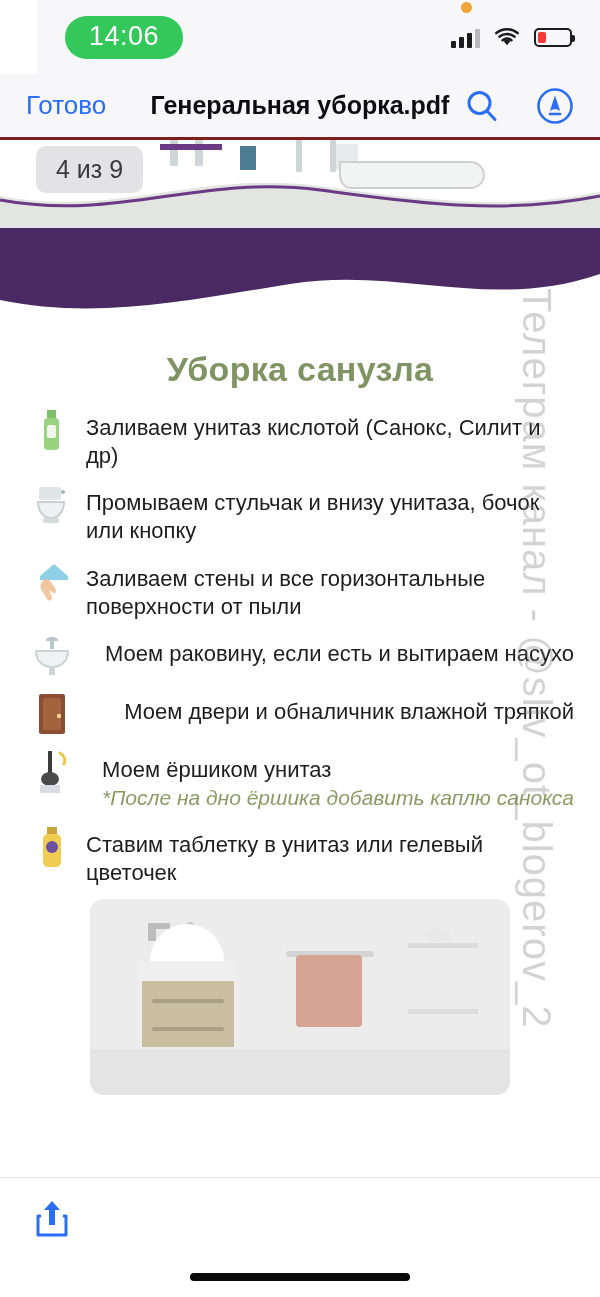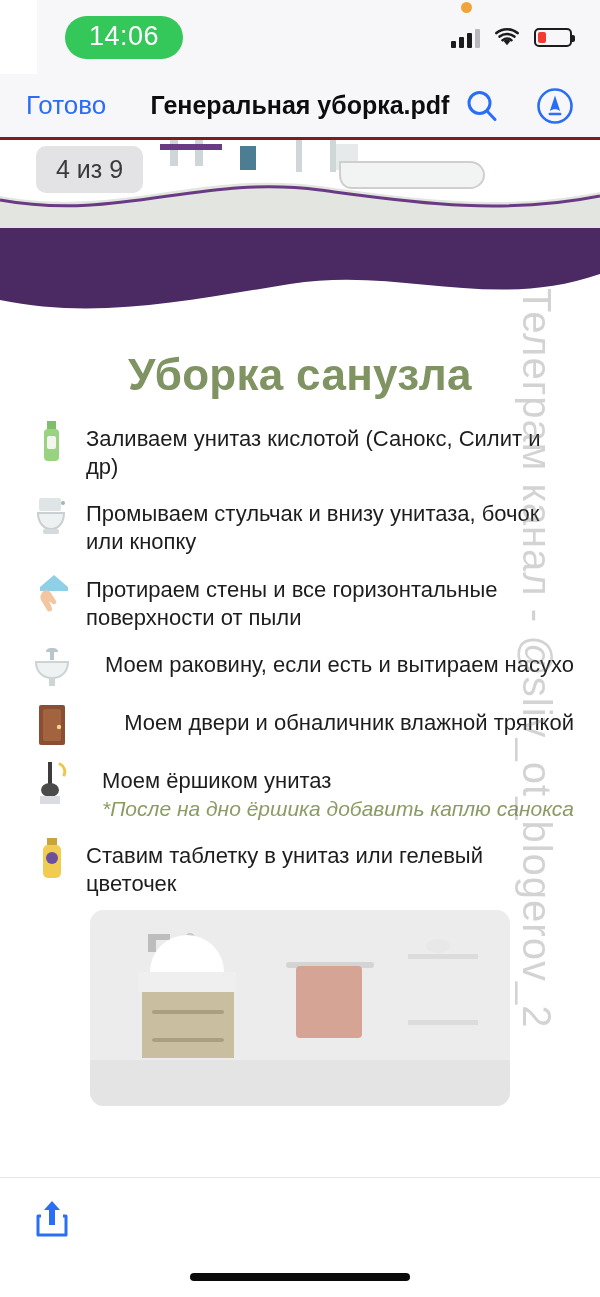--- a/index.html
+++ b/index.html
@@ -172,21 +172,21 @@
   .page {
     position: relative;
     background: #ffffff;
     height: 949px;
     overflow: hidden;
   }
   .wave-top { display:block; width: 100%; height: 102px; }
 
   .page-title {
     text-align: center;
-    font-size: 44px;
+    font-size: 34px;
     font-weight: 700;
     color: #7f9363;
     margin: 20px 0 18px;
     letter-spacing: 0.3px;
   }
 
   .items {
     padding: 0 26px 0 30px;
   }
   .item {
@@ -374,21 +374,21 @@
           <div class="item-text">Промываем стульчак и внизу унитаза, бочок или кнопку</div>
         </div>
 
         <div class="item">
           <div class="item-ico">
             <svg width="40" height="42" viewBox="0 0 40 42">
               <path d="M8 16L22 4l14 12v4H8z" fill="#8fd0e8"></path>
               <path d="M10 22c2-4 7-3 9 0l5 8c1 2-1 4-3 3l-4-3 3 7c1 3-3 5-5 2l-6-10c-1-2-1-5 1-7z" fill="#f2c6a0"></path>
             </svg>
           </div>
-          <div class="item-text">Протираем стены и все горизонтальные поверхности от пыли</div>
+          <div class="item-text">Заливаем стены и все горизонтальные поверхности от пыли</div>
         </div>
 
 
         <div class="item">
           <div class="item-ico">
             <svg width="40" height="42" viewBox="0 0 40 42">
               <path d="M18 6h4v8h-4z" fill="#b9c6cb"></path>
               <path d="M14 6h12c0-3-2-4-6-4s-6 1-6 4z" fill="#b9c6cb"></path>
               <path d="M4 16h32c0 10-7 16-16 16S4 26 4 16z" fill="#eef2f3" stroke="#ccd4d6" stroke-width="2"></path>
               <rect x="17" y="32" width="6" height="8" fill="#cdd5d7"></rect>

